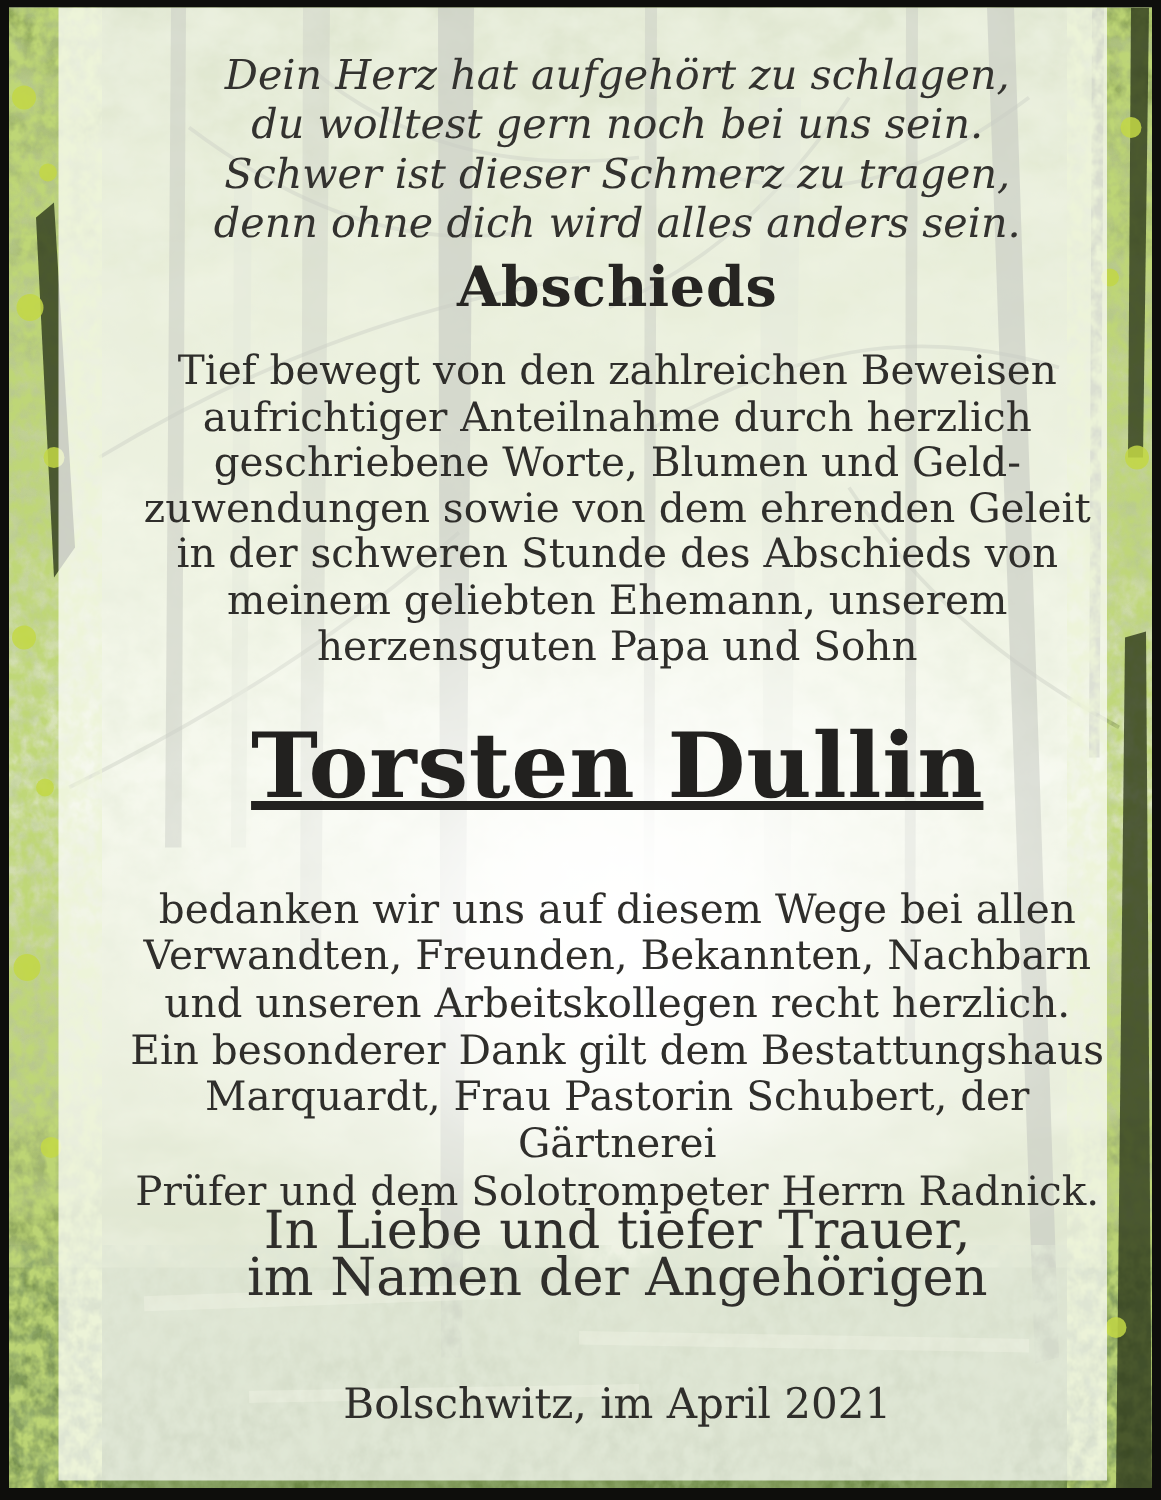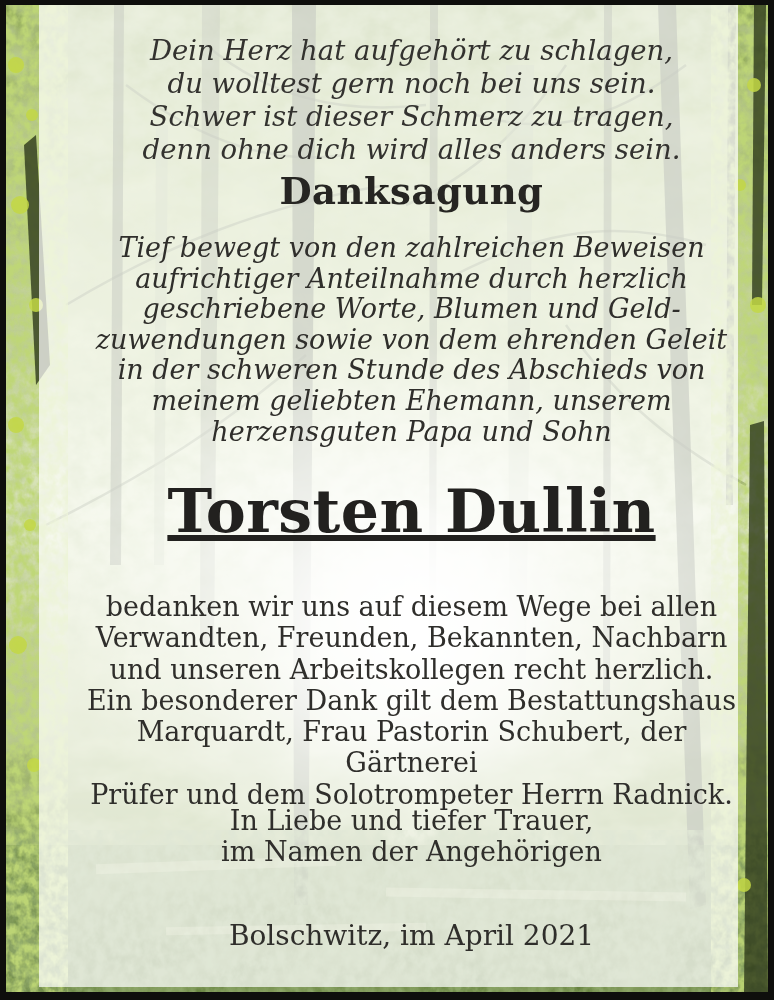--- a/index.html
+++ b/index.html
@@ -27,31 +27,31 @@
   .content > div, .content > h1{position:absolute;left:0;right:0;margin:0;padding-left:46px;}
   .verse{
     top:29px;font-style:italic;font-size:27.5px;line-height:33px;
     white-space:pre-line;color:#33322f;
   }
   .heading{
     top:166px;font-weight:bold;font-size:37px;line-height:40px;
     color:#262522;letter-spacing:0.5px;
   }
   .intro{
-    top:228px;font-size:27px;line-height:30.6px;white-space:pre-line;font-style:italic;
+    top:228px;font-size:27px;line-height:30.6px;white-space:pre-line;
   }
   .deceased{
     top:473px;font-weight:bold;font-size:60px;line-height:66px;
     color:#22211f;letter-spacing:0.5px;text-decoration:underline;
   }
   .thanks{
     top:586px;font-size:27px;line-height:31.3px;white-space:pre-line;
   }
   .closing{
-    top:801px;font-size:27px;line-height:30.5px;white-space:pre-line;text-align:center;
+    top:801px;font-size:35px;line-height:30.5px;white-space:pre-line;text-align:center;
   }
   .mourner{
     top:861px;font-weight:bold;font-size:28px;line-height:31px;color:#2a2926;
   }
   .placedate{
     top:915px;font-size:28px;line-height:31px;
   }
 </style>
 </head>
 <body>
@@ -156,21 +156,21 @@
       </g>
     </svg>
 
     <div class="veil"></div>
 
     <div class="content">
       <div class="verse">Dein Herz hat aufgehört zu schlagen,
 du wolltest gern noch bei uns sein.
 Schwer ist dieser Schmerz zu tragen,
 denn ohne dich wird alles anders sein.</div>
-      <h1 class="heading">Danksagung</h1>
+      <h1 class="heading">Abschieds</h1>
       <div class="intro">Tief bewegt von den zahlreichen Beweisen
 aufrichtiger Anteilnahme durch herzlich
 geschriebene Worte, Blumen und Geld-
 zuwendungen sowie von dem ehrenden Geleit
 in der schweren Stunde des Abschieds von
 meinem geliebten Ehemann, unserem
 herzensguten Papa und Sohn</div>
       <div class="deceased">Torsten Dullin</div>
       <div class="thanks">bedanken wir uns auf diesem Wege bei allen
 Verwandten, Freunden, Bekannten, Nachbarn

